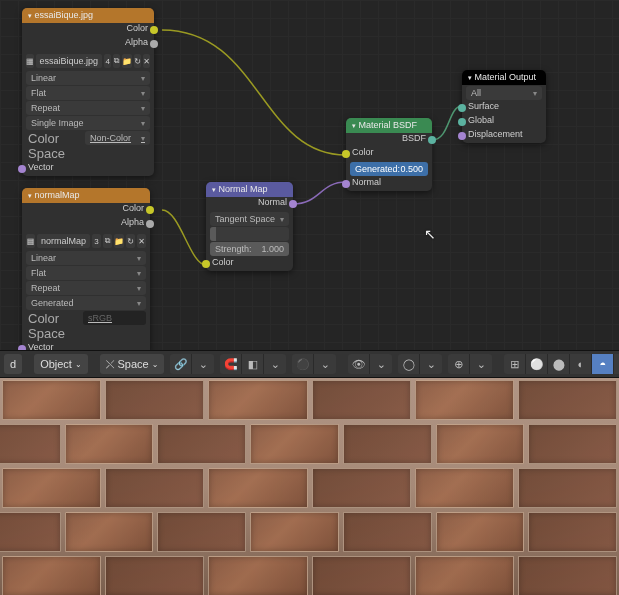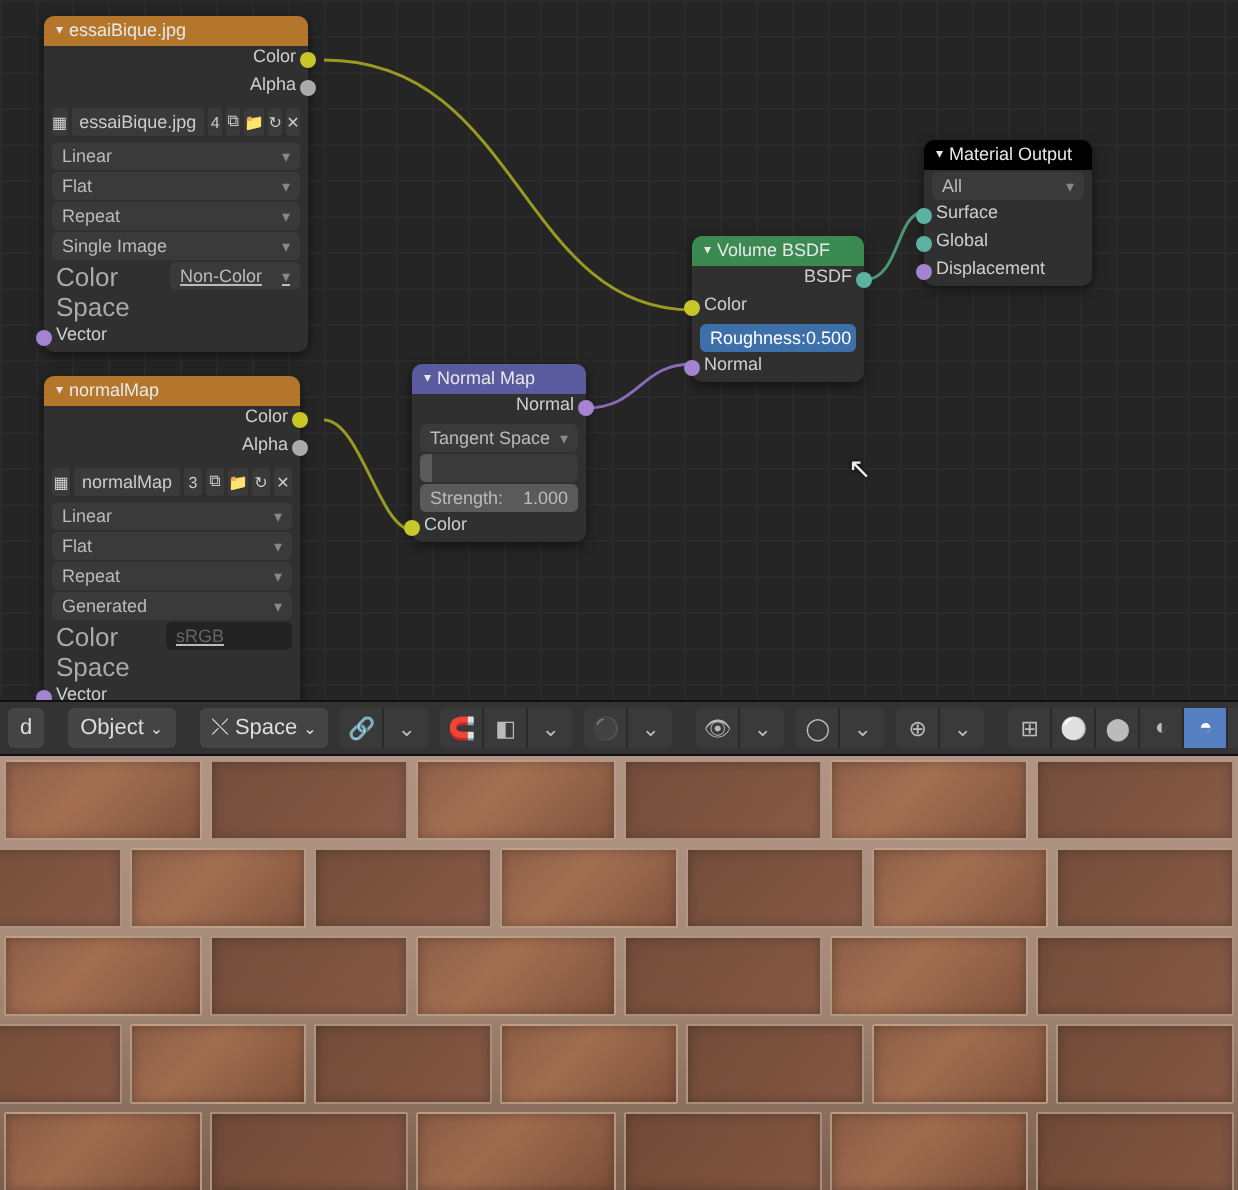--- a/index.html
+++ b/index.html
@@ -190,32 +190,32 @@
       </div>
     <div class="row">
         <span class="socket in sock-yellow"></span>
         <span>Color</span>
       </div>
   </div>
 
   <div class="node" style="left:346px; top:118px; width:86px;">
     <div class="node-header hdr-green">
         <span class="tri">▾</span>
-        <span>Volume BSDF</span>
+        <span>Material BSDF</span>
       </div>
     <div class="row out">
         <span>BSDF</span>
         <span class="socket out sock-teal"></span>
       </div>
     <div class="row">
         <span class="socket in sock-yellow"></span>
         <span>Color</span>
       </div>
     <div class="ctl blue" style="justify-content:space-between;">
-        <span>Roughness:</span>
+        <span>Generated:</span>
         <span>0.500</span>
       </div>
     <div class="row">
         <span class="socket in sock-purple"></span>
         <span>Normal</span>
       </div>
   </div>
 
   <div class="node" style="left:462px; top:70px; width:84px;">
     <div class="node-header hdr-red">

